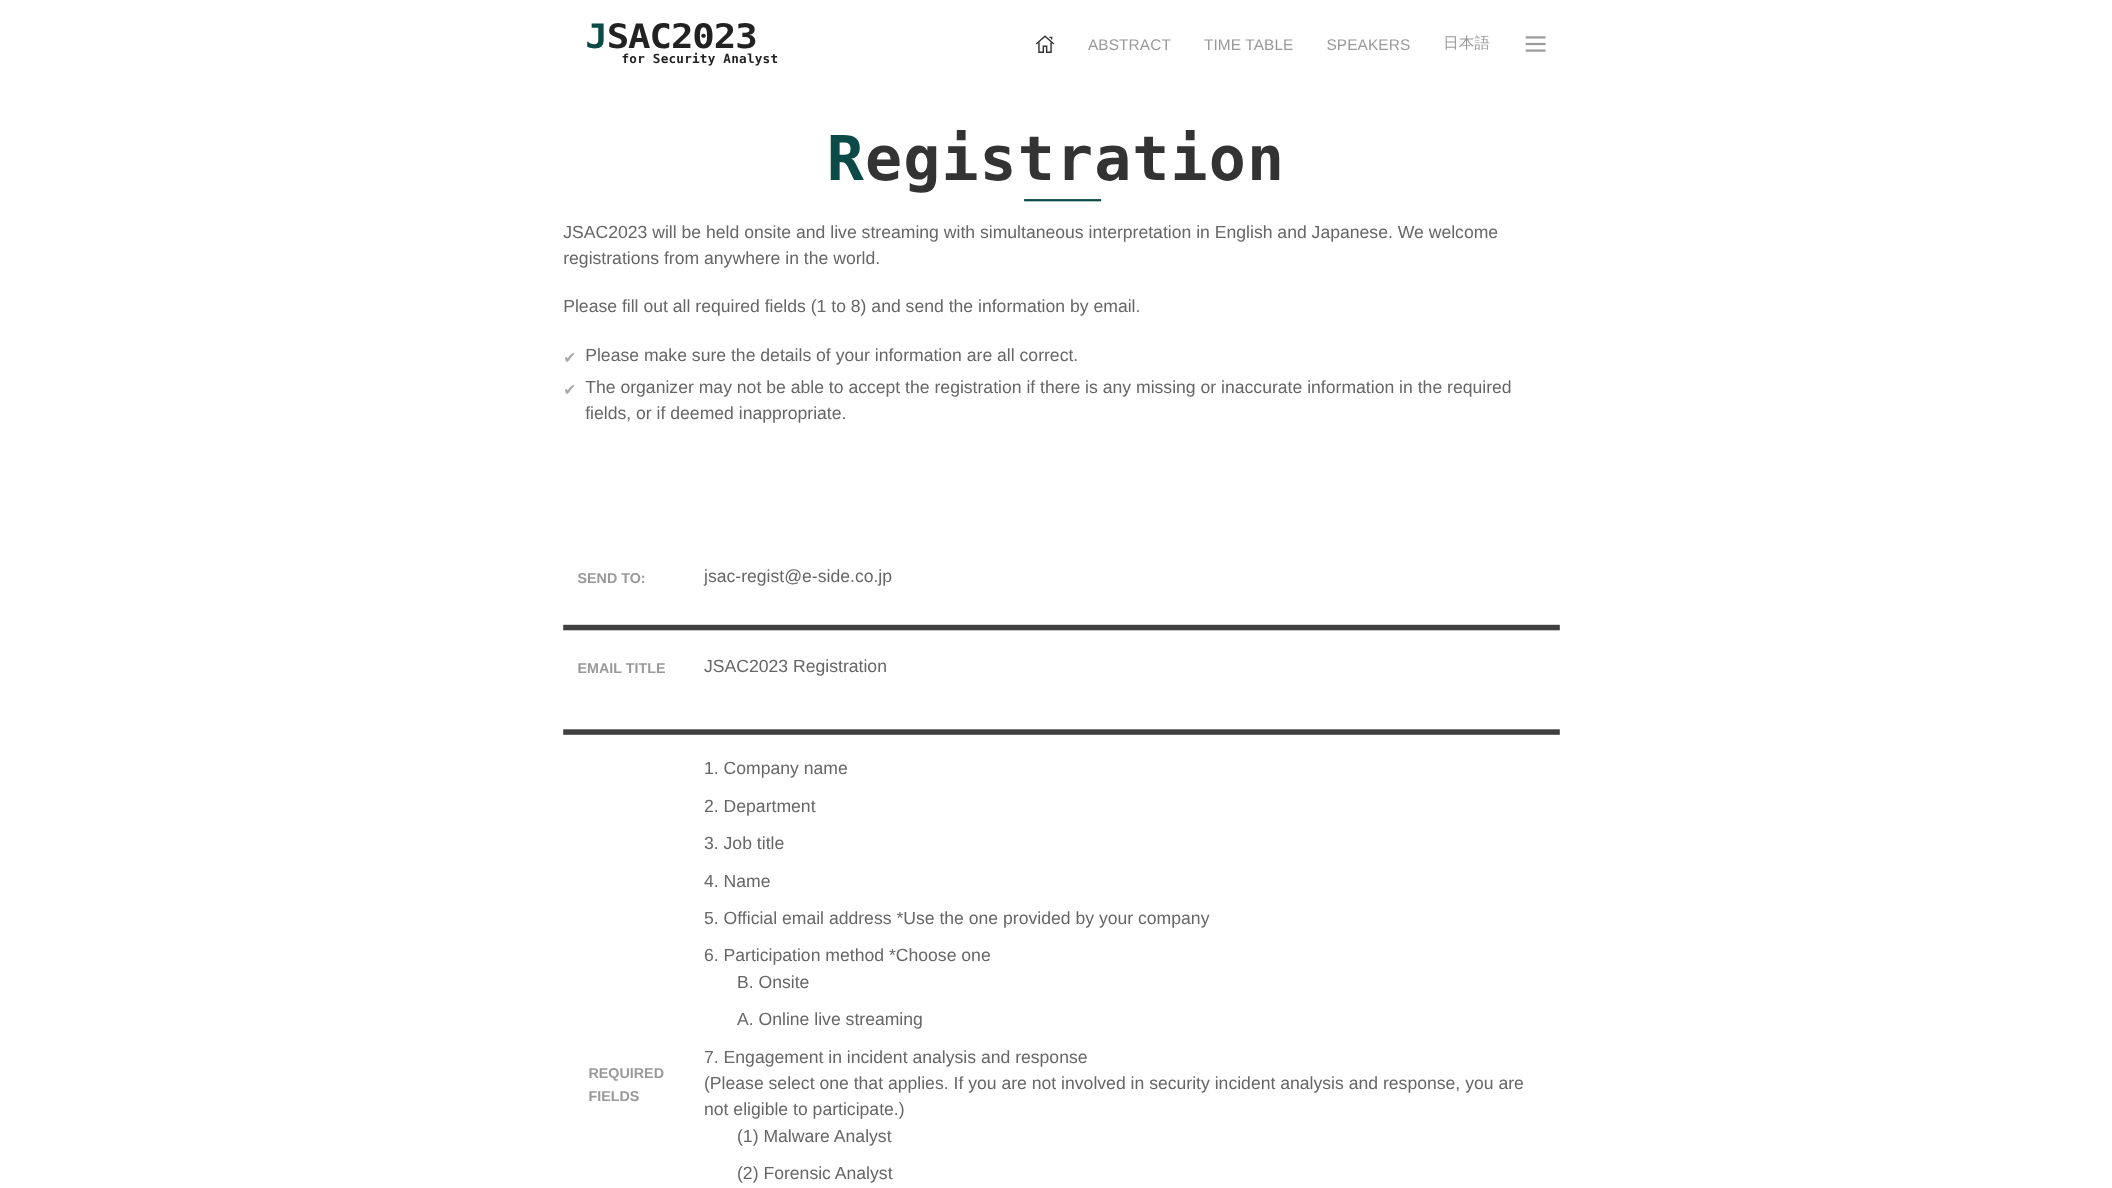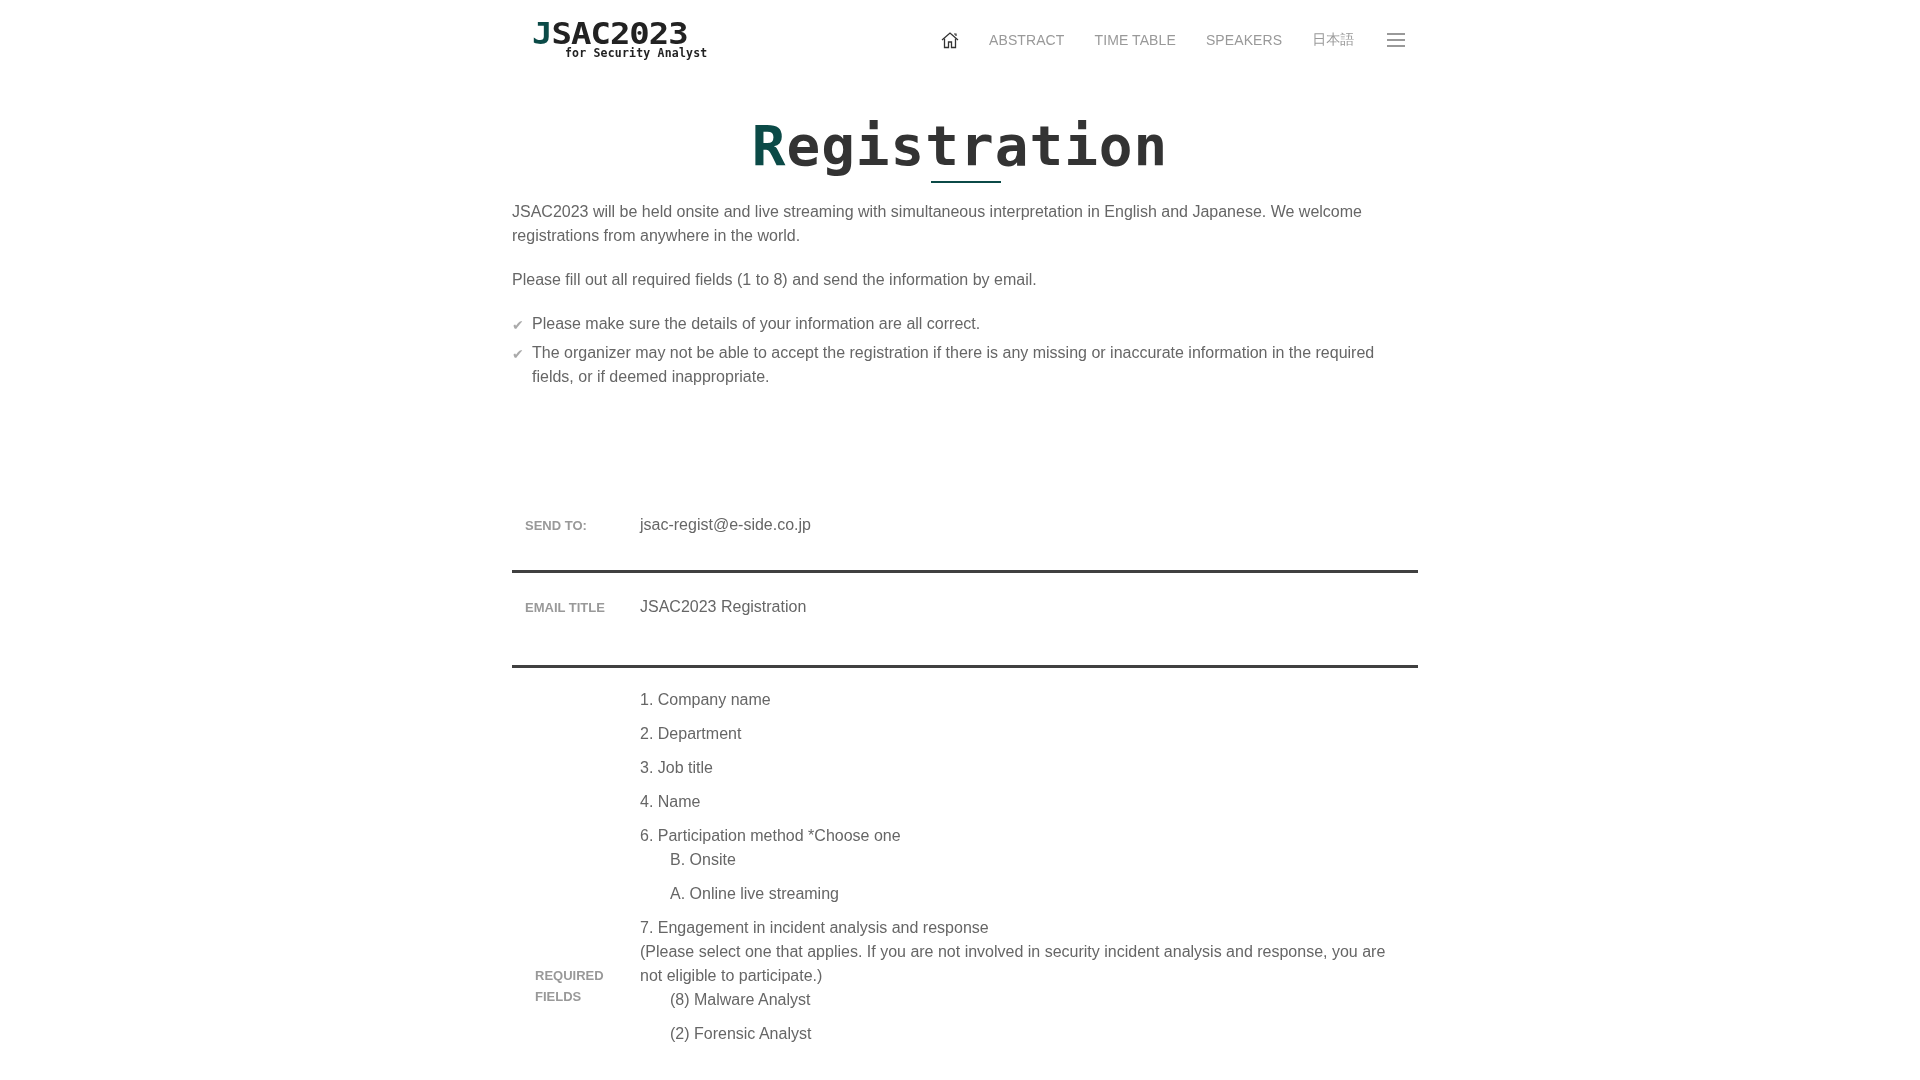--- a/index.html
+++ b/index.html
@@ -23,21 +23,21 @@
     .page-title .accent { color: #0b4a47; }
     .title-underline { position: absolute; top: 181px; left: 931px; width: 70px; height: 2px; background: #0b4a47; }
 
     .content { position: absolute; left: 512px; top: 200px; width: 906px; }
     .para { font-size: 16px; line-height: 24px; color: #666; margin-bottom: 20px; }
     .notes { list-style: none; margin-top: 0; }
     .notes li { position: relative; padding-left: 20px; font-size: 16px; line-height: 24px; margin-bottom: 5px; }
     .notes li .check { position: absolute; left: 0; top: 1px; color: #aaa; font-size: 14px; }
 
     .info-table { position: absolute; left: 512px; top: 493px; width: 906px; }
-    .info-row { position: relative; border-bottom: 3px solid #404040; }
+    .info-row { position: relative; border-bottom: 5px solid #404040; }
     .info-row.r1 { height: 80px; }
     .info-row.r2 { height: 95px; }
     .info-row.r3 { border-bottom: none; height: 400px; }
     .info-label { position: absolute; left: 13px; font-size: 13px; font-weight: bold; color: #999; text-transform: uppercase; line-height: 21px; }
     .info-value { position: absolute; left: 128px; font-size: 16px; color: #666; line-height: 24px; }
     .r1 .info-label { top: 22px; }
     .r1 .info-value { top: 20px; }
     .r2 .info-label { top: 116px; top: 24px; }
     .r2 .info-value { top: 22px; }
     .r3 .info-label { top: 297px; width: 90px; margin-left: 10px; }
@@ -105,22 +105,23 @@
     <div class="info-label">EMAIL TITLE</div>
     <div class="info-value">JSAC2023 Registration</div>
   </div>
   <div class="info-row r3">
     <div class="info-label">REQUIRED FIELDS</div>
     <div class="fields">
       <div class="field">1. Company name</div>
       <div class="field">2. Department</div>
       <div class="field">3. Job title</div>
       <div class="field">4. Name</div>
+      <div class="field">5. Official email address *Use the one provided by your company</div>
       <div class="field tight">6. Participation method *Choose one</div>
       <div class="field sub">B. Onsite</div>
       <div class="field sub">A. Online live streaming</div>
       <div class="field tight">7. Engagement in incident analysis and response</div>
       <div class="note7">(Please select one that applies. If you are not involved in security incident analysis and response, you are not eligible to participate.)</div>
-      <div class="field sub">(8) Malware Analyst</div>
+      <div class="field sub">(1) Malware Analyst</div>
       <div class="field sub">(2) Forensic Analyst</div>
     </div>
   </div>
 </div>
 
 </body></html>

